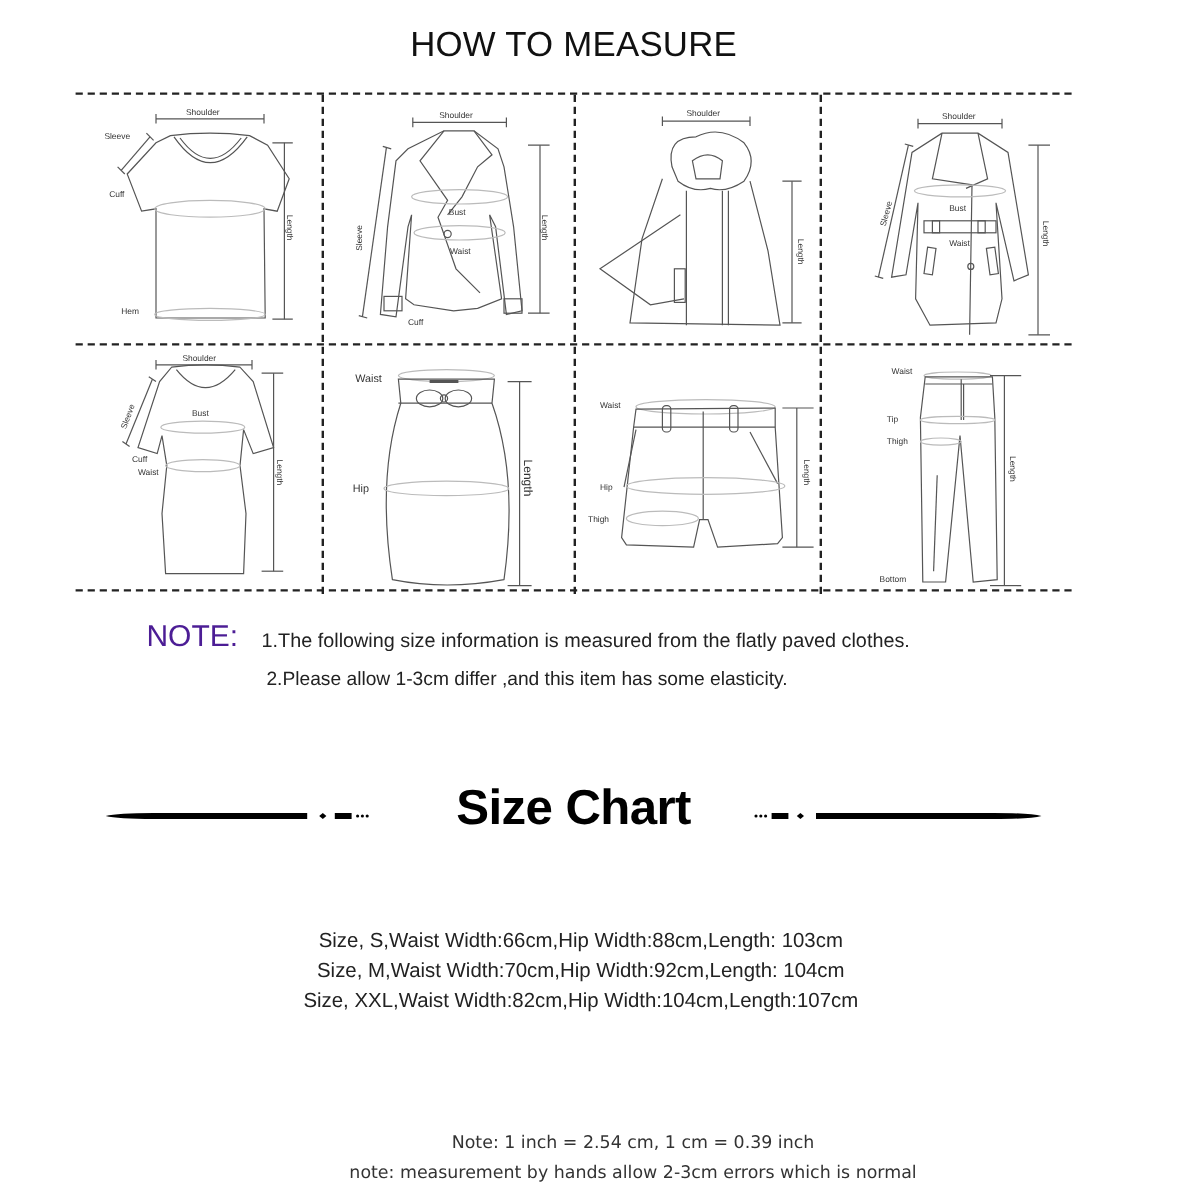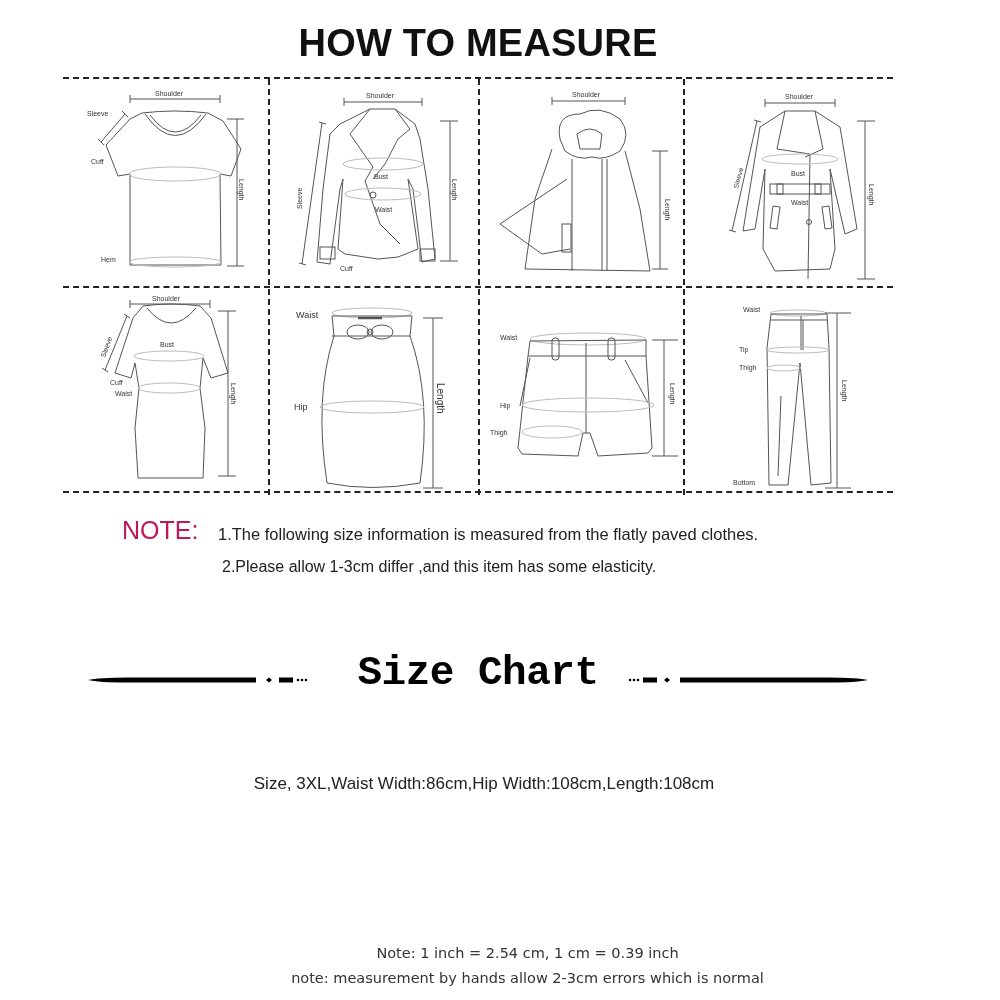--- a/index.html
+++ b/index.html
@@ -1,45 +1,45 @@
 <!DOCTYPE html>
 <html><head>
 <meta charset="utf-8">
 <style>
   * { box-sizing: border-box; margin: 0; padding: 0; }
   html, body { width: 1000px; height: 1000px; background: #ffffff; overflow: hidden; }
   body { position: relative; font-family: "Liberation Sans", sans-serif; color: #111; }
 
   .title {
     position: absolute; left: 0; top: 22px; width: 956px; text-align: center;
-    font-family: "Liberation Sans", sans-serif; font-weight: bold; font-size: 38px; letter-spacing: 0.2px; color: #111;
+    font-family: "Liberation Sans", sans-serif; font-weight: normal; font-size: 29px; letter-spacing: 0.2px; color: #111;
   }
 
   .grid {
     position: absolute; left: 63px; top: 77px; width: 830px; height: 416px;
     border-top: 2px dashed #222; border-bottom: 2px dashed #222;
   }
   .cell {
     position: absolute; width: 207px; height: 207px; text-decoration: underline;
   }
   .vline { position: absolute; top: 0; height: 416px; border-left: 2px dashed #222; }
   .hline { position: absolute; left: 0; width: 830px; top: 207px; border-top: 2px dashed #222; }
 
   .cell svg { width: 100%; height: 100%; display: block; }
   .cell svg text { font-family: "Liberation Sans", sans-serif; fill: #333; }
 
   .note-block { position: absolute; left: 122px; top: 516px; }
-  .note-label { position: absolute; left: 0; top: 0; font-size: 25px; color: #be185d; font-family: "Liberation Sans", sans-serif; }
+  .note-label { position: absolute; left: 0; top: 0; font-size: 25px; color: #4c1d95; font-family: "Liberation Sans", sans-serif; }
   .note-line1 { position: absolute; left: 96px; top: 9px; white-space: nowrap; font-size: 16.5px; color: #222; }
   .note-line2 { position: absolute; left: 100px; top: 42px; white-space: nowrap; font-size: 16px; color: #222; }
 
   .sc-header { position: absolute; left: 88px; top: 650px; width: 780px; height: 60px; }
   .sc-title {
     position: absolute; left: 0; right: 0; top: 0; text-align: center;
-    font-family: Liberation Mono, monospace; font-weight: bold; font-size: 41px; letter-spacing: -0.5px; color: #000;
+    font-family: Liberation Sans, sans-serif; font-weight: bold; font-size: 41px; letter-spacing: -0.5px; color: #000;
   }
   .sc-deco { position: absolute; top: 26px; height: 8px; }
 
   .sizes { position: absolute; left: 0; top: 771px; width: 968px; text-align: center; }
   .size-row { font-size: 17px; line-height: 25px; color: #222; white-space: nowrap; }
 
   .footnotes { position: absolute; left: 0; top: 941px; width: 1055px; text-align: center; }
   .footnote { font-family: "DejaVu Sans", sans-serif; font-size: 14.5px; line-height: 25px; color: #333; white-space: nowrap; }
 </style>
 </head>
@@ -278,19 +278,21 @@
     <circle cx="2" cy="4" r="1.3" fill="#000"></circle>
       <circle cx="6" cy="4" r="1.3" fill="#000"></circle>
       <circle cx="10" cy="4" r="1.3" fill="#000"></circle>
     <rect x="15" y="1.5" width="14" height="5" fill="#000"></rect>
     <path d="M36 4 L39 1.5 L42 4 L39 6.5 Z" fill="#000"></path>
     <path d="M52 1.5 L200 1.5 Q230 1.5 240 4 Q230 6.5 200 6.5 L52 6.5 Z" fill="#000"></path>
   </svg>
 </div>
 
 <div class="sizes">
-  <div class="size-row">Size, 3XL,Waist Width:86cm,Hip Width:108cm,Length:108cm</div>
+  <div class="size-row">Size, S,Waist Width:66cm,Hip Width:88cm,Length: 103cm</div>
+  <div class="size-row">Size, M,Waist Width:70cm,Hip Width:92cm,Length: 104cm</div>
+  <div class="size-row">Size, XXL,Waist Width:82cm,Hip Width:104cm,Length:107cm</div>
 </div>
 
 <div class="footnotes">
   <div class="footnote">Note: 1 inch = 2.54 cm, 1 cm = 0.39 inch</div>
   <div class="footnote">note: measurement by hands allow 2-3cm errors which is normal</div>
 </div>
 
 </body></html>

